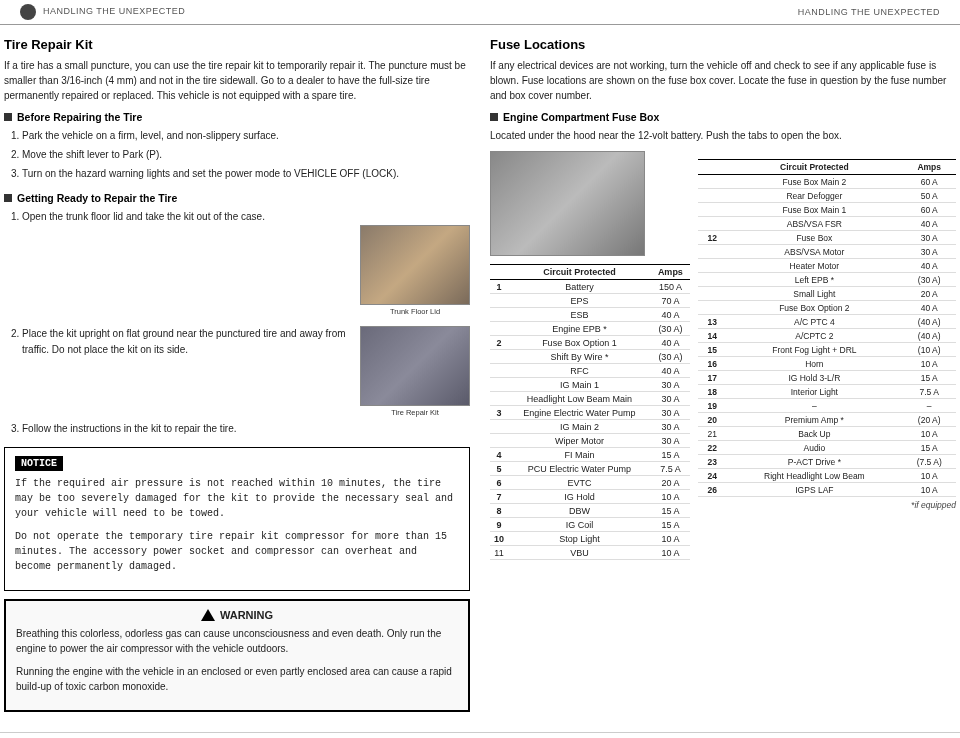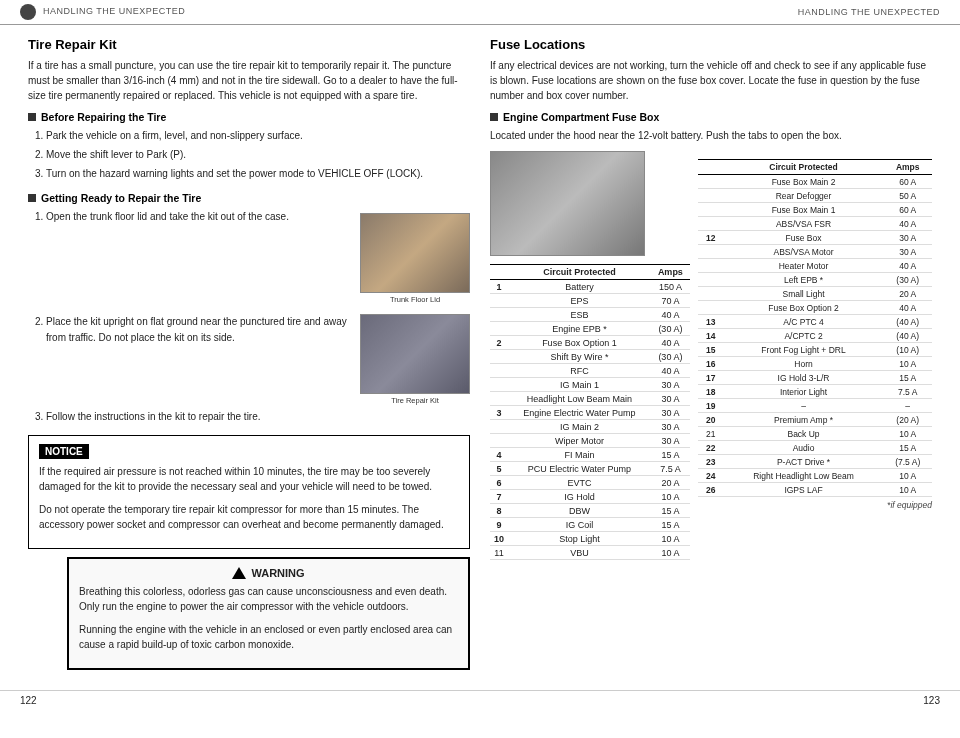--- a/index.html
+++ b/index.html
@@ -17,21 +17,21 @@
       border-bottom: 1px solid #999;
       padding: 4px 20px;
       font-size: 9px;
       color: #555;
       letter-spacing: 0.5px;
       text-transform: uppercase;
       align-items: center;
     }
     .main-content {
       display: flex;
-      padding: 12px 28px;
+      padding: 12px 4px;
       gap: 20px;
     }
     .left-col {
       flex: 1;
       min-width: 0;
     }
     .right-col {
       flex: 1;
       min-width: 0;
     }
@@ -76,37 +76,37 @@
     .image-block {
       float: right;
       margin-left: 10px;
       margin-bottom: 6px;
     }
     .notice-box {
       border: 1.5px solid #000;
       padding: 8px 10px;
       margin-top: 10px;
       margin-bottom: 4px;
+      font-family: Liberation Mono, monospace;
     }
     .notice-title {
       font-size: 10px;
       font-weight: bold;
       text-align: center;
       background: #000;
       color: #fff;
       padding: 2px 6px;
       display: inline-block;
       margin-bottom: 5px;
     }
     .warning-box {
       border: 2px solid #000;
       padding: 8px 10px;
       margin-top: 8px;
       background: #f9f9f9;
-      margin-left: 39px;
     }
     .warning-title {
       font-size: 11px;
       font-weight: bold;
       text-align: center;
       margin-bottom: 5px;
       display: flex;
       align-items: center;
       justify-content: center;
       gap: 5px;
@@ -216,21 +216,21 @@
       <li>Park the vehicle on a firm, level, and non-slippery surface.</li>
       <li>Move the shift lever to Park (P).</li>
       <li>Turn on the hazard warning lights and set the power mode to VEHICLE OFF (LOCK).</li>
     </ol>
 
     <div class="subsection-title" style="margin-top:10px;">
       <span>Getting Ready to Repair the Tire</span>
     </div>
 
     <div class="clearfix">
-      <div class="image-block" style="margin-top:4px;">
+      <div class="image-block" style="margin-top:16px;">
         <div class="trunk-lid-img"></div>
         <div class="img-label">Trunk Floor Lid</div>
       </div>
       <ol>
         <li>Open the trunk floor lid and take the kit out of the case.</li>
       </ol>
     </div>
 
     <div style="display:flex; gap:0; margin-top:4px;">
       <div style="flex:1;">

